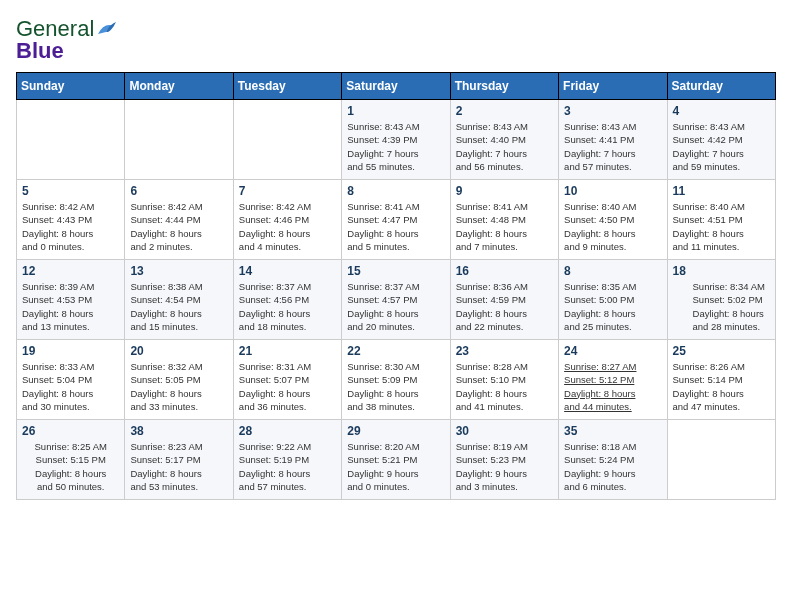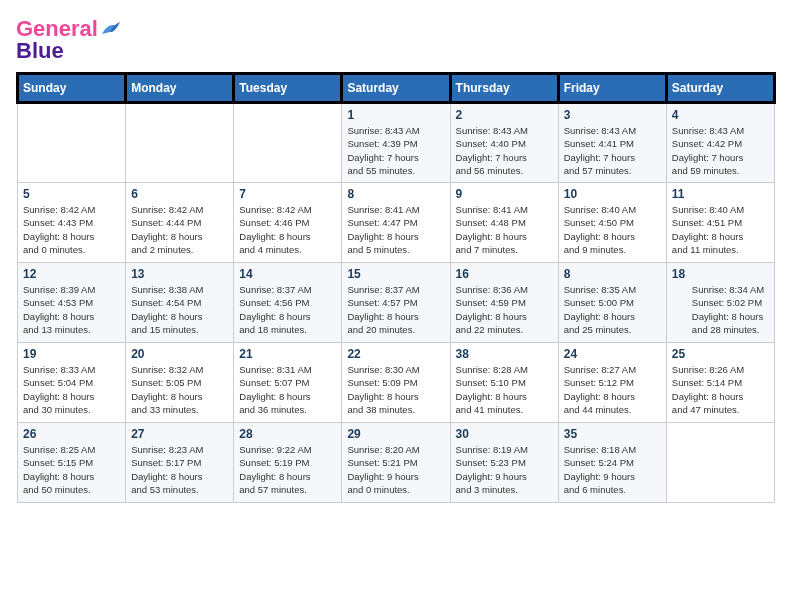--- a/index.html
+++ b/index.html
@@ -38,21 +38,21 @@
       border-collapse: collapse;
       table-layout: fixed;
     }
     thead tr th {
       background: #2a6db5;
       color: #fff;
       font-size: 12px;
       font-weight: bold;
       padding: 6px 4px;
       text-align: left;
-      border: 3px solid #000000;
+      border: 1px solid #000000;
     }
     tbody tr td {
       border: 1px solid #ccc;
       vertical-align: top;
       padding: 4px 5px;
       font-size: 10px;
       color: #333;
       height: 80px;
       background: #fff;
     }
@@ -77,21 +77,21 @@
     .empty-cell {
       background: #fff !important;
     }
   </style>
 </head>
 <body>
 
 <div class="header">
   <div class="logo">
     <div style="display:flex; align-items:center; gap:2px;">
-      <span style="font-size:22px; font-weight:bold; color:#ec4899;">General</span>
+      <span style="font-size:22px; font-weight:normal; color:#14532d;">General</span>
       <svg width="22" height="18" viewBox="0 0 22 18">
         <path d="M2,14 Q8,2 18,6 Q12,8 10,12 Z" fill="#4a90d9"></path>
         <path d="M10,12 Q14,4 20,2 Q16,10 12,12 Z" fill="#2a6db5"></path>
       </svg>
     </div>
     <span style="font-size:22px; font-weight:bold; color:#4c1d95; margin-top:-4px;">Blue</span>
   </div>
   <div class="title-block">
     <div class="month-year"></div>
     <div class="location"></div>
@@ -269,51 +269,51 @@
 and 36 minutes.</div>
         </td>
         <td>
           <span class="day-num">22</span>
           <div class="day-info" style="white-space: pre-line;">Sunrise: 8:30 AM
 Sunset: 5:09 PM
 Daylight: 8 hours
 and 38 minutes.</div>
         </td>
         <td>
-          <span class="day-num">38</span>
+          <span class="day-num">23</span>
           <div class="day-info" style="white-space: pre-line;">Sunrise: 8:28 AM
 Sunset: 5:10 PM
 Daylight: 8 hours
 and 41 minutes.</div>
         </td>
         <td>
           <span class="day-num">24</span>
-          <div class="day-info" style="white-space: pre-line;">Sunrise: 8:27 AM
+          <div class="day-info" style="white-space: pre-line; text-decoration: underline;">Sunrise: 8:27 AM
 Sunset: 5:12 PM
 Daylight: 8 hours
 and 44 minutes.</div>
         </td>
         <td>
           <span class="day-num">25</span>
           <div class="day-info" style="white-space: pre-line;">Sunrise: 8:26 AM
 Sunset: 5:14 PM
 Daylight: 8 hours
 and 47 minutes.</div>
         </td>
       </tr>
       <tr>
         <td>
           <span class="day-num">26</span>
-          <div class="day-info" style="white-space: pre-line;">Sunrise: 8:25 AM
+          <div class="day-info" style="white-space: pre-line; text-align: center;">Sunrise: 8:25 AM
 Sunset: 5:15 PM
 Daylight: 8 hours
 and 50 minutes.</div>
         </td>
         <td>
-          <span class="day-num">27</span>
+          <span class="day-num">38</span>
           <div class="day-info" style="white-space: pre-line;">Sunrise: 8:23 AM
 Sunset: 5:17 PM
 Daylight: 8 hours
 and 53 minutes.</div>
         </td>
         <td>
           <span class="day-num">28</span>
           <div class="day-info" style="white-space: pre-line;">Sunrise: 9:22 AM
 Sunset: 5:19 PM
 Daylight: 8 hours

